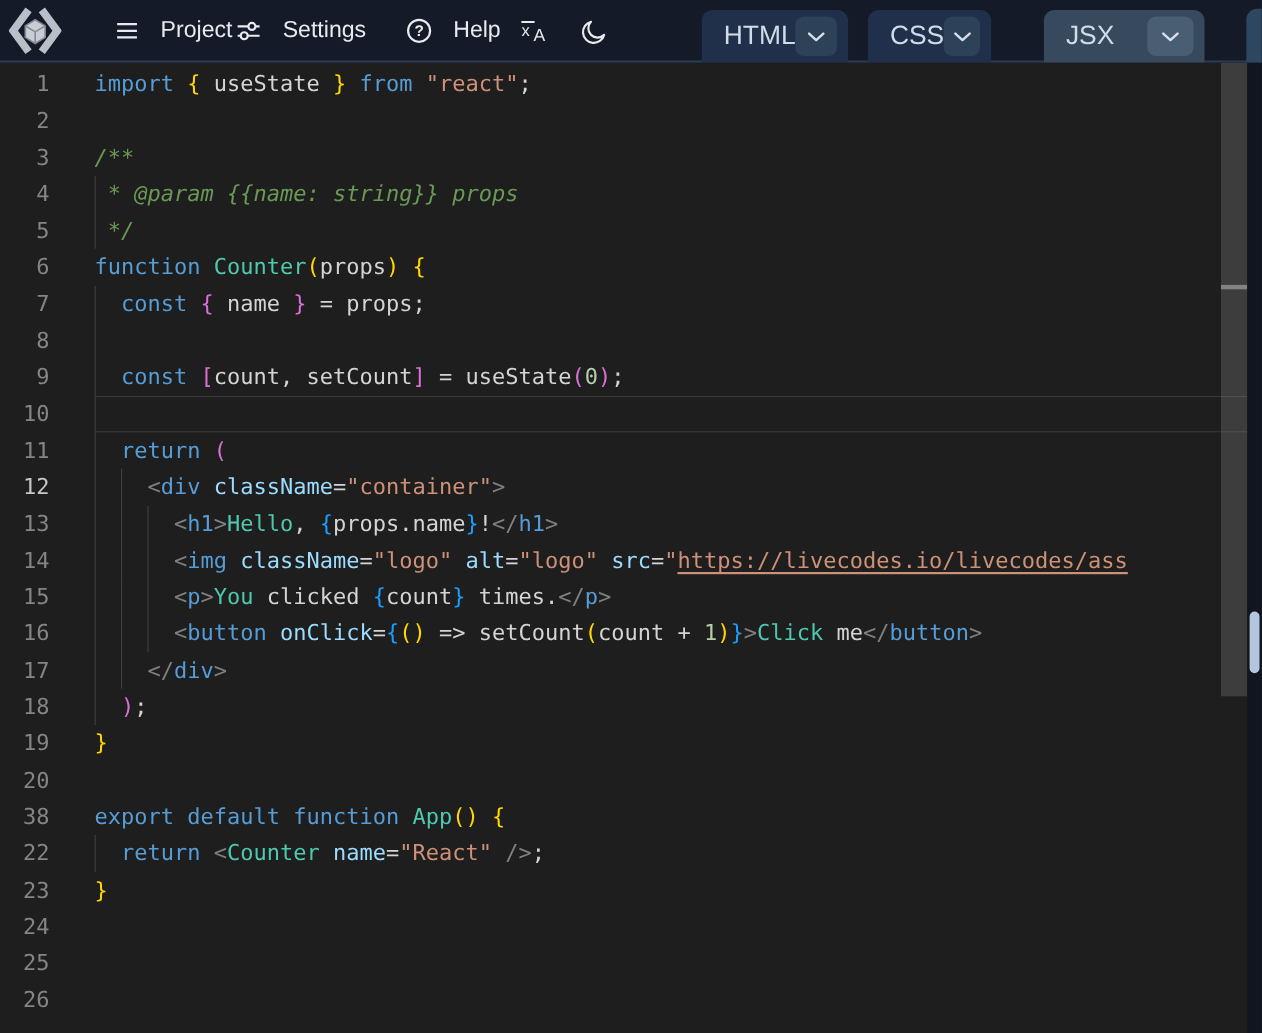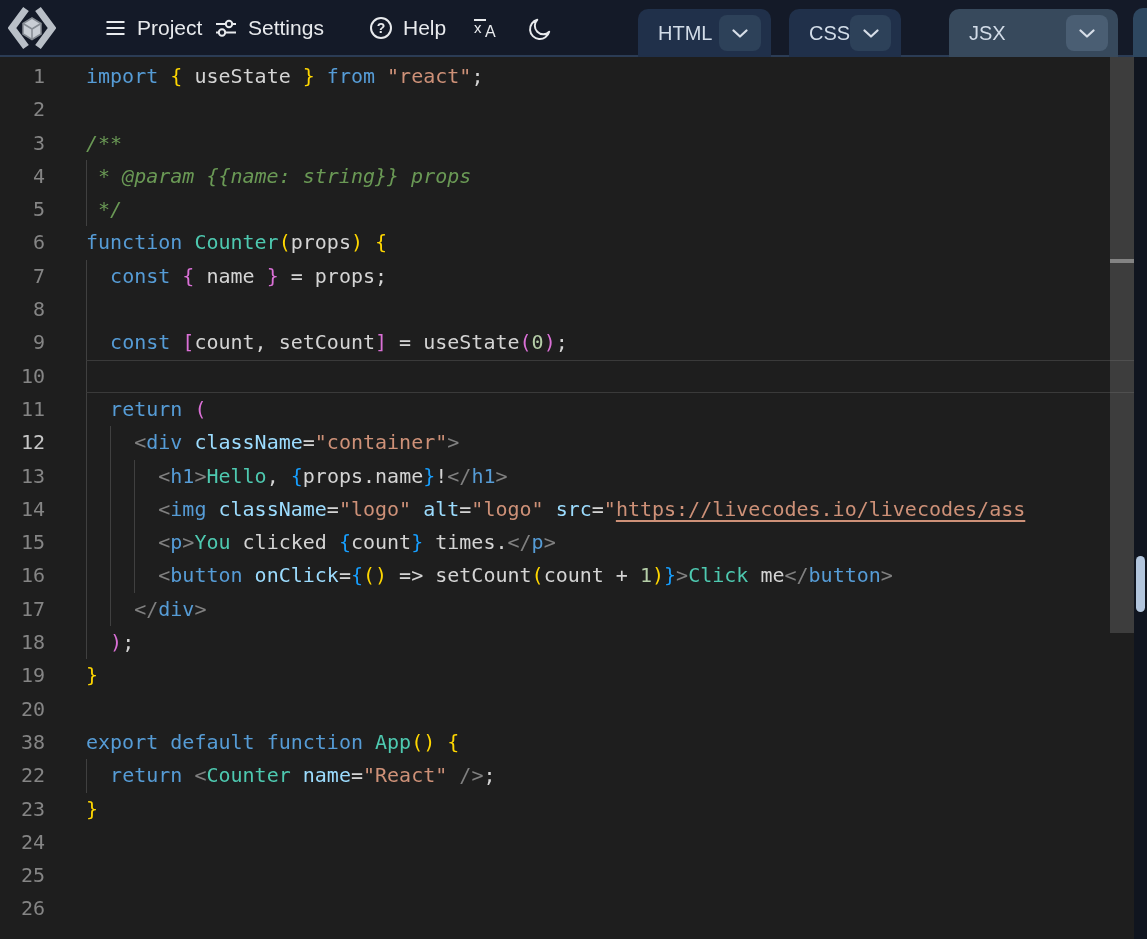--- a/index.html
+++ b/index.html
@@ -7,41 +7,41 @@
     width:1147px; height:939px; overflow:hidden; position:relative;
     background:var(--editor-bg); font-family:"Liberation Sans", sans-serif;
   }
   
   .header {
     position:absolute; left:0; top:0; width:1147px; height:57px; box-sizing:border-box;
     background:var(--header-bg); border-bottom:2px solid var(--header-border);
   }
   .logo { position:absolute; left:8px; top:4px; width:48px; height:48px; cursor:pointer; }
   .menu-btn {
-    position:absolute; display:flex; align-items:center; gap:9px; height:32px;
+    position:absolute; display:flex; align-items:center; gap:18px; height:32px;
     background:transparent; border:none; padding:0; cursor:pointer;
     color:var(--menu-text); font-size:21px; font-family:"Liberation Sans", sans-serif;
   }
   .menu-btn svg { display:block; }
   #btn-project { left:103px; top:12px; }
   #btn-settings { left:213px; top:12px; }
   #btn-help { left:368px; top:12px; }
   #btn-translate { left:470px; top:12px; }
   #btn-moon { left:527px; top:13px; }
   .tab {
     position:absolute; top:9px; height:48px; box-sizing:border-box;
     border-radius:10px 10px 0 0; background:var(--tab-bg);
     display:flex; align-items:center; justify-content:space-between;
     padding:0 10px 0 20px; cursor:pointer;
   }
   .tab.active { background:var(--tab-active-bg); }
   #tab-html { left:638px; width:133px; }
   #tab-css  { left:789px; width:112px; }
-  #tab-jsx  { left:949px; width:169px; }
-  .tab-label { font-size:20px; color:var(--tab-text); }
+  #tab-jsx  { left:949px; width:146px; }
+  .tab-label { font-size:24px; color:var(--tab-text); }
   .tab-menu {
     width:42px; height:36px; border:none; border-radius:8px; cursor:pointer;
     background:var(--tab-btn-bg); display:flex; align-items:center; justify-content:center;
   }
   .tab.active .tab-menu { background:var(--tab-btn-active-bg); }
   .corner-partial {
     position:absolute; left:1133px; top:8px; width:14px; height:49px;
     background:var(--corner); border-radius:10px 0 0 0;
   }
   

